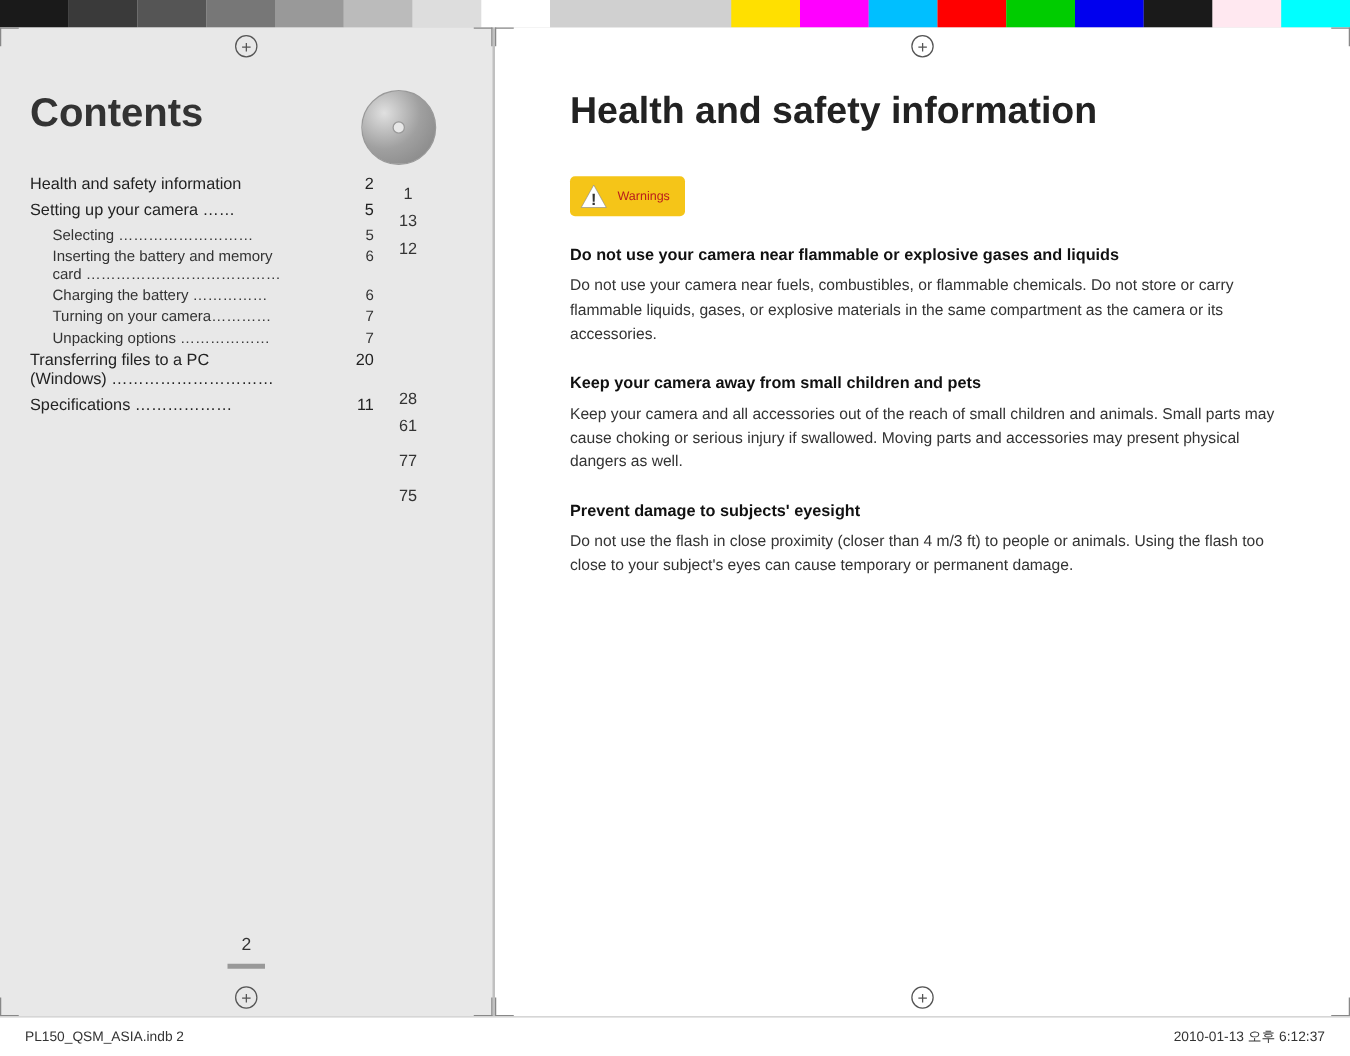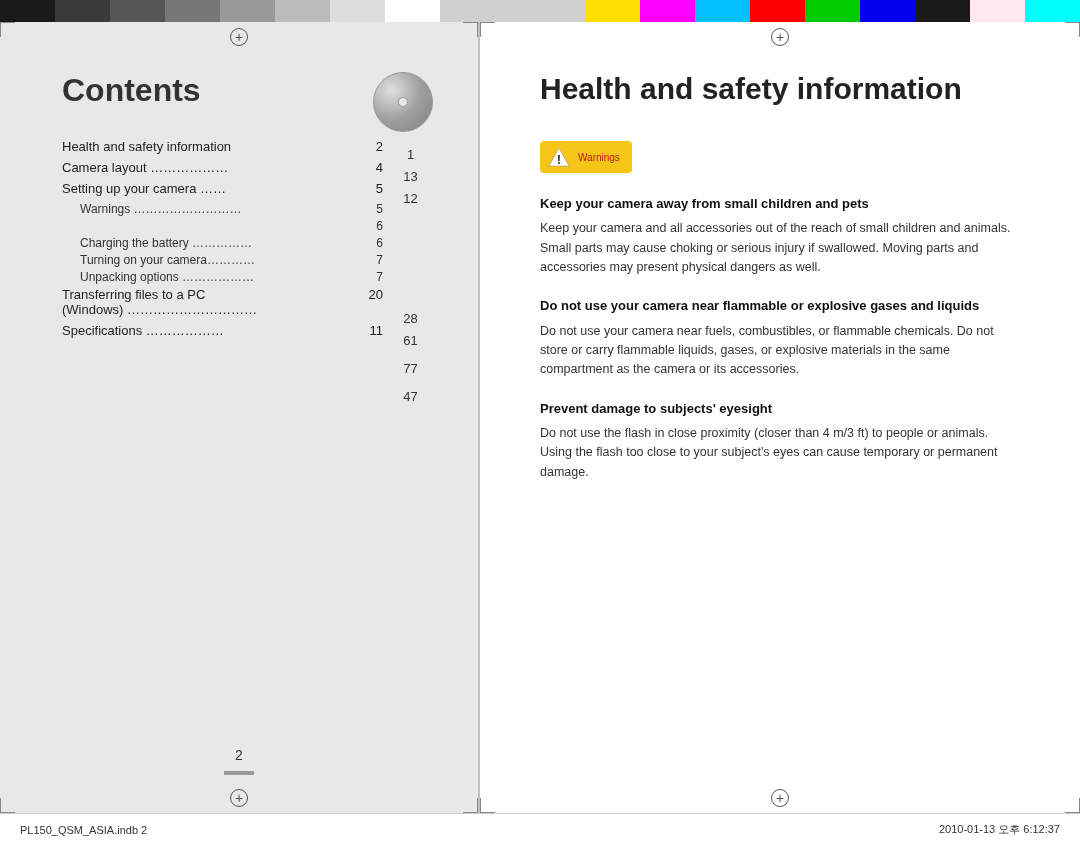--- a/index.html
+++ b/index.html
@@ -59,23 +59,23 @@
       position: absolute;
       top: 22px;
       left: 0;
       right: 0;
       bottom: 32px;
       display: flex;
     }
 
     
     .left-page {
-      width: 480px;
+      width: 396px;
       background: #e8e8e8;
-      padding: 50px 45px 40px 62px;
+      padding: 50px 45px 40px 24px;
       position: relative;
       border-right: 2px solid #c0c0c0;
     }
 
     .contents-title {
       font-size: 32px;
       font-weight: bold;
       color: #333;
       margin-bottom: 30px;
       font-family: Arial, sans-serif;
@@ -381,39 +381,35 @@
 
     <div class="toc-wrapper">
       <div class="toc-left">
 
         <div class="toc-main-entry">
           <span class="toc-label">Health and safety information</span>
           <span class="toc-dots">&nbsp;</span>
           <span class="toc-page">2</span>
         </div>
 
-        <div class="toc-main-entry">
-          <span class="toc-label">Camera layout  ………………</span>
-          <span class="toc-dots">&nbsp;</span>
-          <span class="toc-page">4</span>
-        </div>
 
         <div class="toc-main-entry">
           <span class="toc-label">Setting up your camera  ……</span>
           <span class="toc-dots">&nbsp;</span>
           <span class="toc-page">5</span>
         </div>
 
         <div class="toc-sub-entry">
-          <span class="toc-label">Warnings  ………………………</span>
+          <span class="toc-label">Selecting  ………………………</span>
           <span class="toc-dots">&nbsp;</span>
           <span class="toc-page">5</span>
         </div>
 
         <div class="toc-sub-entry">
+          <span class="toc-label">Inserting the battery and memory<br>card …………………………………</span>
           <span class="toc-dots">&nbsp;</span>
           <span class="toc-page">6</span>
         </div>
 
         <div class="toc-sub-entry">
           <span class="toc-label">Charging the battery  ……………</span>
           <span class="toc-dots">&nbsp;</span>
           <span class="toc-page">6</span>
         </div>
 
@@ -450,21 +446,21 @@
         <div class="toc-right-num">13</div>
         <div class="toc-right-num">12</div>
         <div class="toc-right-num" style="height:16px;"></div>
         <div class="toc-right-num" style="height:34px;"></div>
         <div class="toc-right-num" style="height:16px;"></div>
         <div class="toc-right-num" style="height:16px;"></div>
         <div class="toc-right-num" style="height:16px;"></div>
         <div class="toc-right-num">28</div>
         <div class="toc-right-num">61</div>
         <div class="toc-right-num" style="height:34px;">77</div>
-        <div class="toc-right-num">47</div>
+        <div class="toc-right-num">75</div>
       </div>
 
     </div>
 
     <div class="page-number">2</div>
     <div class="page-number-line"></div>
 
   </div>
 
   <div class="right-page">
@@ -491,27 +487,27 @@
         <svg width="22" height="22" viewBox="0 0 22 22">
           <polygon points="11,2 21,20 1,20" fill="white" stroke="#888" stroke-width="0.5"></polygon>
           <text x="11" y="18" text-anchor="middle" font-size="13" font-weight="bold" fill="#333">!</text>
         </svg>
       </div>
       <span class="warning-label">Warnings</span>
     </div>
 
     
     <div class="safety-section">
+      <div class="safety-heading">Do not use your camera near flammable or explosive gases and liquids</div>
+      <div class="safety-body">Do not use your camera near fuels, combustibles, or flammable chemicals. Do not store or carry flammable liquids, gases, or explosive materials in the same compartment as the camera or its accessories.</div>
+    </div>
+
+    <div class="safety-section">
       <div class="safety-heading">Keep your camera away from small children and pets</div>
       <div class="safety-body">Keep your camera and all accessories out of the reach of small children and animals. Small parts may cause choking or serious injury if swallowed. Moving parts and accessories may present physical dangers as well.</div>
-    </div>
-
-    <div class="safety-section">
-      <div class="safety-heading">Do not use your camera near flammable or explosive gases and liquids</div>
-      <div class="safety-body">Do not use your camera near fuels, combustibles, or flammable chemicals. Do not store or carry flammable liquids, gases, or explosive materials in the same compartment as the camera or its accessories.</div>
     </div>
 
     <div class="safety-section">
       <div class="safety-heading">Prevent damage to subjects' eyesight</div>
       <div class="safety-body">Do not use the flash in close proximity (closer than 4 m/3 ft) to people or animals. Using the flash too close to your subject's eyes can cause temporary or permanent damage.</div>
     </div>
 
   </div>
 </div>
 

